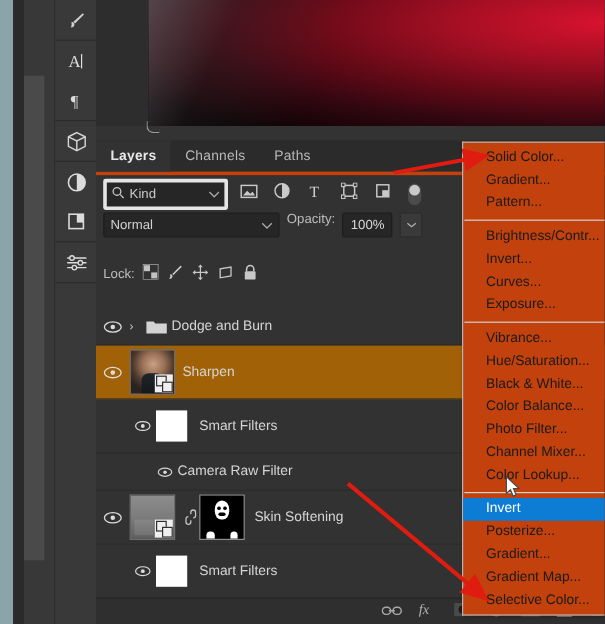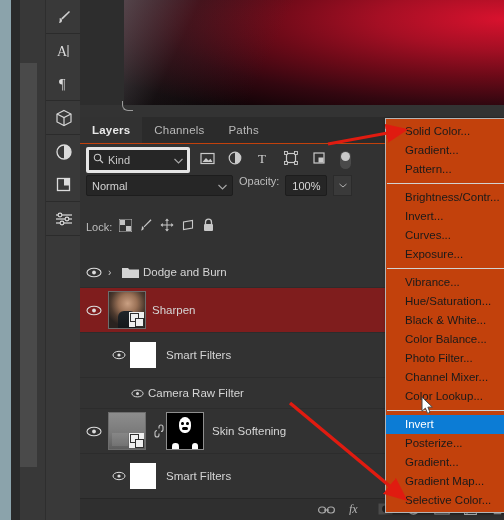--- a/index.html
+++ b/index.html
@@ -78,21 +78,21 @@
   }
 
   
   .panel {
     position: absolute; left: 80px; top: 117px; width: 424px; height: 403px;
     background: #323232;
   }
   .tabbar {
     position: relative; height: 26px; background: #2b2b2b;
     display: flex; align-items: stretch;
-    border-bottom: 1px solid #c2410c;
+    border-bottom: 3px solid #c2410c;
   }
   .tab {
     display:flex; align-items:center;
     padding: 0 12px;
     font-size: 11.5px; color: #b9b9b9;
     letter-spacing: .2px;
   }
   .tab.active { background: #323232; color: #e8e8e8; font-weight: bold; }
 
   .filterbar {
@@ -149,21 +149,21 @@
   .layerlist {
     position: absolute; left: 0; top: 140px; width: 424px; height: 242px;
     background: #323232; overflow: hidden;
   }
   .lrow {
     position: relative; display: flex; align-items: center;
     height: 30px; border-bottom: 1px solid #2c2c2c;
     color: #d5d5d5; font-size: 11.5px;
   }
   .lrow.tall { height: 44px; }
-  .lrow.sel { background: #7f1d1d; }
+  .lrow.sel { background: #a16207; }
   .eye {
     width: 28px; display:flex; align-items:center; justify-content:center;
     color: #d8d8d8; flex: none;
   }
   .eye.small { width: 22px; }
   .chev { width: 13px; color: #c8c8c8; font-size: 10px; flex:none; }
   .folder { width: 22px; flex:none; display:flex; align-items:center; }
   .thumb {
     width: 36px; height: 36px; flex: none; margin-right: 6px;
     border: 1px solid #6d6d6d; position: relative; overflow:hidden;

